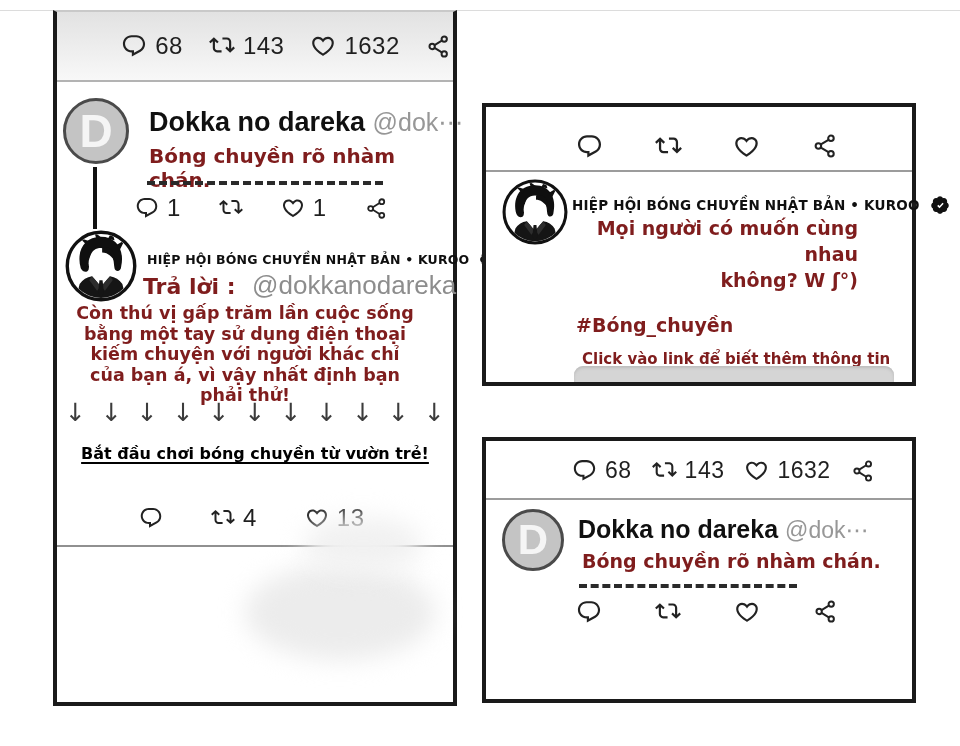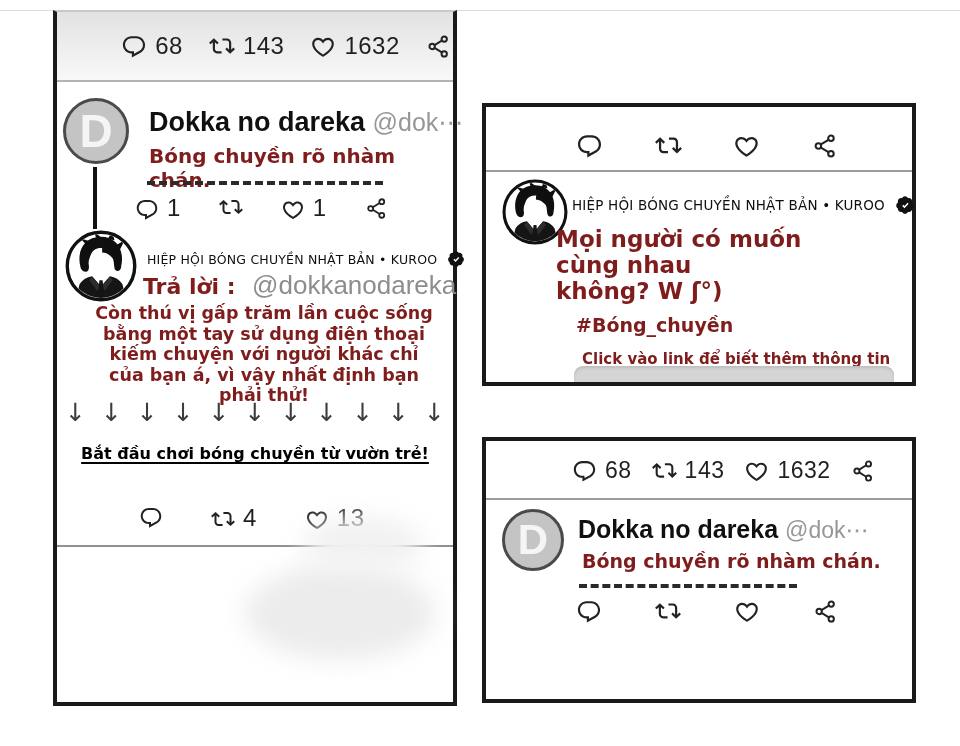--- a/index.html
+++ b/index.html
@@ -6,21 +6,21 @@
   .canvas{position:relative;width:960px;height:746px;background:#ffffff;overflow:hidden;
           font-family:"Liberation Sans",sans-serif;color:#161616;}
   .page-topline{position:absolute;left:0;top:10px;width:100%;height:1px;background:#dcdcdc;}
 
   .panel{position:absolute;border:4px solid #1a1a1a;background:#fff;box-sizing:border-box;}
   .panel-left{left:53px;top:10px;width:404px;height:696px;border-top:2px solid #c9c9c9;}
   .panel-rt{left:482px;top:103px;width:434px;height:283px;}
   .panel-rb{left:482px;top:437px;width:434px;height:266px;}
 
   .ic{display:inline-block;vertical-align:middle;}
-  .stat{display:flex;align-items:flex-end;gap:8px;font-size:24px;color:#1f1f1f;}
+  .stat{display:flex;align-items:center;gap:8px;font-size:24px;color:#1f1f1f;}
   .stat .num{font-size:24px;letter-spacing:.5px;}
 
   
   .lp-statsbar{position:absolute;left:0;top:0;width:100%;height:70px;box-sizing:border-box;
     background:linear-gradient(#e2e2e2,#f8f8f8);border-bottom:2px solid #b3b3b3;
     display:flex;align-items:center;justify-content:center;gap:26px;padding-left:62px;}
   .lp-avatar-d{position:absolute;left:6px;top:86px;width:66px;height:66px;border-radius:50%;
     background:#c4c4c4;border:3px solid #4a4a4a;color:#f5f5f5;font-weight:bold;font-size:46px;
     display:flex;align-items:center;justify-content:center;box-sizing:border-box;}
   .name-row{white-space:nowrap;font-weight:bold;color:#101010;}
@@ -28,46 +28,46 @@
   .hand{font-family:"DejaVu Sans",sans-serif;font-weight:700;color:#7f1d1d;}
   .lp-name{position:absolute;left:92px;top:95px;font-size:27px;}
   .lp-name .handle{font-size:25px;}
   .lp-hand1{position:absolute;left:92px;top:132px;font-size:20px;}
   .dash{border-top:4px dashed #2a2a2a;height:0;}
   .lp-dash{position:absolute;left:90px;top:169px;width:236px;}
   .lp-replystats{position:absolute;left:78px;top:182px;display:flex;align-items:center;gap:38px;}
   .lp-thread{position:absolute;left:36px;top:155px;width:4px;height:62px;background:#111;}
   .lp-avatar-k{position:absolute;left:8px;top:218px;width:72px;height:72px;}
   .author-row{display:flex;align-items:center;gap:10px;}
-  .author-name{font-family:"DejaVu Sans",sans-serif;font-weight:400;font-size:12.5px;
+  .author-name{font-family:"DejaVu Sans",sans-serif;font-weight:700;font-size:12.5px;
     letter-spacing:.2px;color:#0f0f0f;white-space:nowrap;}
   .lp-author{position:absolute;left:90px;top:238px;}
   .lp-replyto{position:absolute;left:86px;top:258px;white-space:nowrap;}
   .lp-replyto .lbl{font-size:22px;}
   .lp-replyto .to{font-size:26px;color:#8d8d8d;margin-left:12px;}
-  .lp-body{position:absolute;left:37px;top:291px;width:340px;text-align:center;
+  .lp-body{position:absolute;left:18px;top:291px;width:340px;text-align:center;
     font-size:17.5px;line-height:20.5px;}
   .lp-arrows{position:absolute;left:0;top:386px;width:100%;text-align:center;
     font-family:"DejaVu Sans",sans-serif;font-size:25px;color:#3c3c3c;word-spacing:7px;}
   .lp-link{position:absolute;left:0;top:432px;width:100%;text-align:center;font-size:16px;
     text-decoration:underline;text-decoration-thickness:2px;text-underline-offset:3px;color:#000;}
   .lp-bottomstats{position:absolute;left:82px;top:492px;display:flex;align-items:center;gap:48px;}
   .lp-divider{position:absolute;left:0;top:533px;width:100%;height:2px;background:#909090;}
   .smudge{position:absolute;border-radius:50%;filter:blur(12px);}
   .smudge1{right:18px;bottom:42px;width:190px;height:95px;background:#ececec;}
   .smudge2{right:30px;bottom:130px;width:120px;height:55px;background:#f1f1f1;}
 
   
   .rt-icons{position:absolute;left:90px;top:26px;width:262px;display:flex;justify-content:space-between;}
   .rt-divider{position:absolute;left:0;top:63px;width:100%;height:2px;background:#9c9c9c;}
   .rt-avatar{position:absolute;left:16px;top:72px;width:66px;height:66px;}
   .rt-author{position:absolute;left:86px;top:88px;}
   .rt-author .author-name{font-size:13.5px;}
-  .rt-body{position:absolute;left:70px;top:119px;width:302px;text-align:left;
-    font-size:23px;line-height:26px;}
+  .rt-body{position:absolute;left:70px;top:108px;width:302px;text-align:right;
+    font-size:19px;line-height:26px;}
   .rt-hashtag{position:absolute;left:90px;top:207px;font-size:19px;}
   .rt-note{position:absolute;left:96px;top:243px;font-size:15px;}
   .rt-linkbar{position:absolute;left:88px;bottom:0;width:320px;height:16px;background:#d5d5d5;
     border-radius:9px 9px 0 0;box-shadow:inset 0 2px 3px #bdbdbd;}
 
   
   .rb-stats{position:absolute;left:86px;top:16px;display:flex;align-items:center;gap:20px;}
   .rb-stats .stat{font-size:23px;}
   .rb-stats .stat .num{font-size:23px;}
   .rb-divider{position:absolute;left:0;top:57px;width:100%;height:2px;background:#9c9c9c;}

